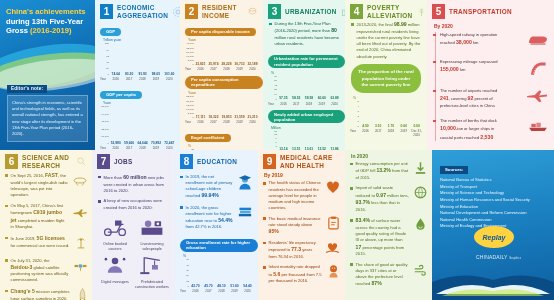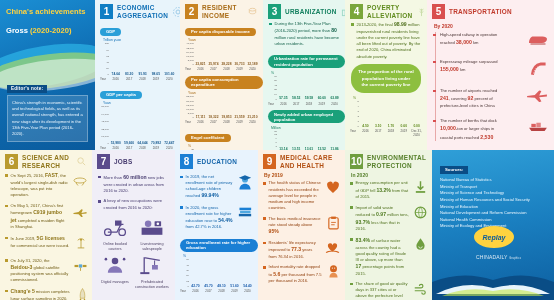--- a/index.html
+++ b/index.html
@@ -119,22 +119,22 @@
 </head>
 <body>
 
 <div class="poster">
 
   <div class="row">
 
     <div class="panel title-panel">
       <div class="title-main">
         <span>China's achievements</span><br>
-        <br>
-        <span class="w">Gross </span><span>(2020-2020)</span>
+        <span class="w">during 13th Five-Year</span><br>
+        <span class="w">Gross </span><span>(2016-2019)</span>
       </div>
       <div class="swoosh sw1"></div>
       <div class="swoosh sw2"></div>
       <div class="swoosh sw3"></div>
       <div class="editor-box">
         <div class="editor-tag">Editor's note:</div>
         <div class="editor-body">China's strength in economic, scientific and technological fields, as well as its overall national strength, has entered a new stage after its development in the 13th Five-Year Plan period (2016-2020).</div>
       </div>
     </div>
 
@@ -766,24 +766,20 @@
                 <circle cx="11" cy="8" r="6" fill="#d4651f"></circle>
                 <circle cx="9" cy="7" r="1" fill="#fff"></circle>
                 <circle cx="13" cy="7" r="1" fill="#fff"></circle>
                 <path d="M4 23c0-5 3-8 7-8s7 3 7 8z" fill="#e89050"></path>
               </svg></div>
           </div>
         </div>
     </div>
 
     <div class="panel" style="width:87px;background:#eef5e2;">
-      <div class="sec-head">
-        <div class="sec-num" style="background:#6f9e3f">10</div>
-        <div class="sec-title" style="color:#57802c">ENVIRONMENTAL PROTECTION</div>
-      </div>
       <div style="font-size:5px;font-weight:bold;color:#57802c;padding:3px 0 2px 6px">In 2020</div>
       <div id="environment-list" style="padding:0 5px">
           <div class="bullet">
             <div class="bdot" style="background:#6f9e3f"></div>
             <div class="btxt" style="color:#4e6f1b;flex:1">Energy consumption per unit of GDP fell <b style="color:#4e7a1f">13.2%</b> from that of 2015.</div>
             <div style="flex:none;margin-left:2px"><svg width="13" height="14" viewBox="0 0 22 24">
                 <path d="M11 2v13M6 11l5 5 5-5" stroke="#6f9e3f" stroke-width="2.5" fill="none"></path>
                 <rect x="3" y="19" width="16" height="3" fill="#6f9e3f"></rect>
               </svg></div>
           </div>

